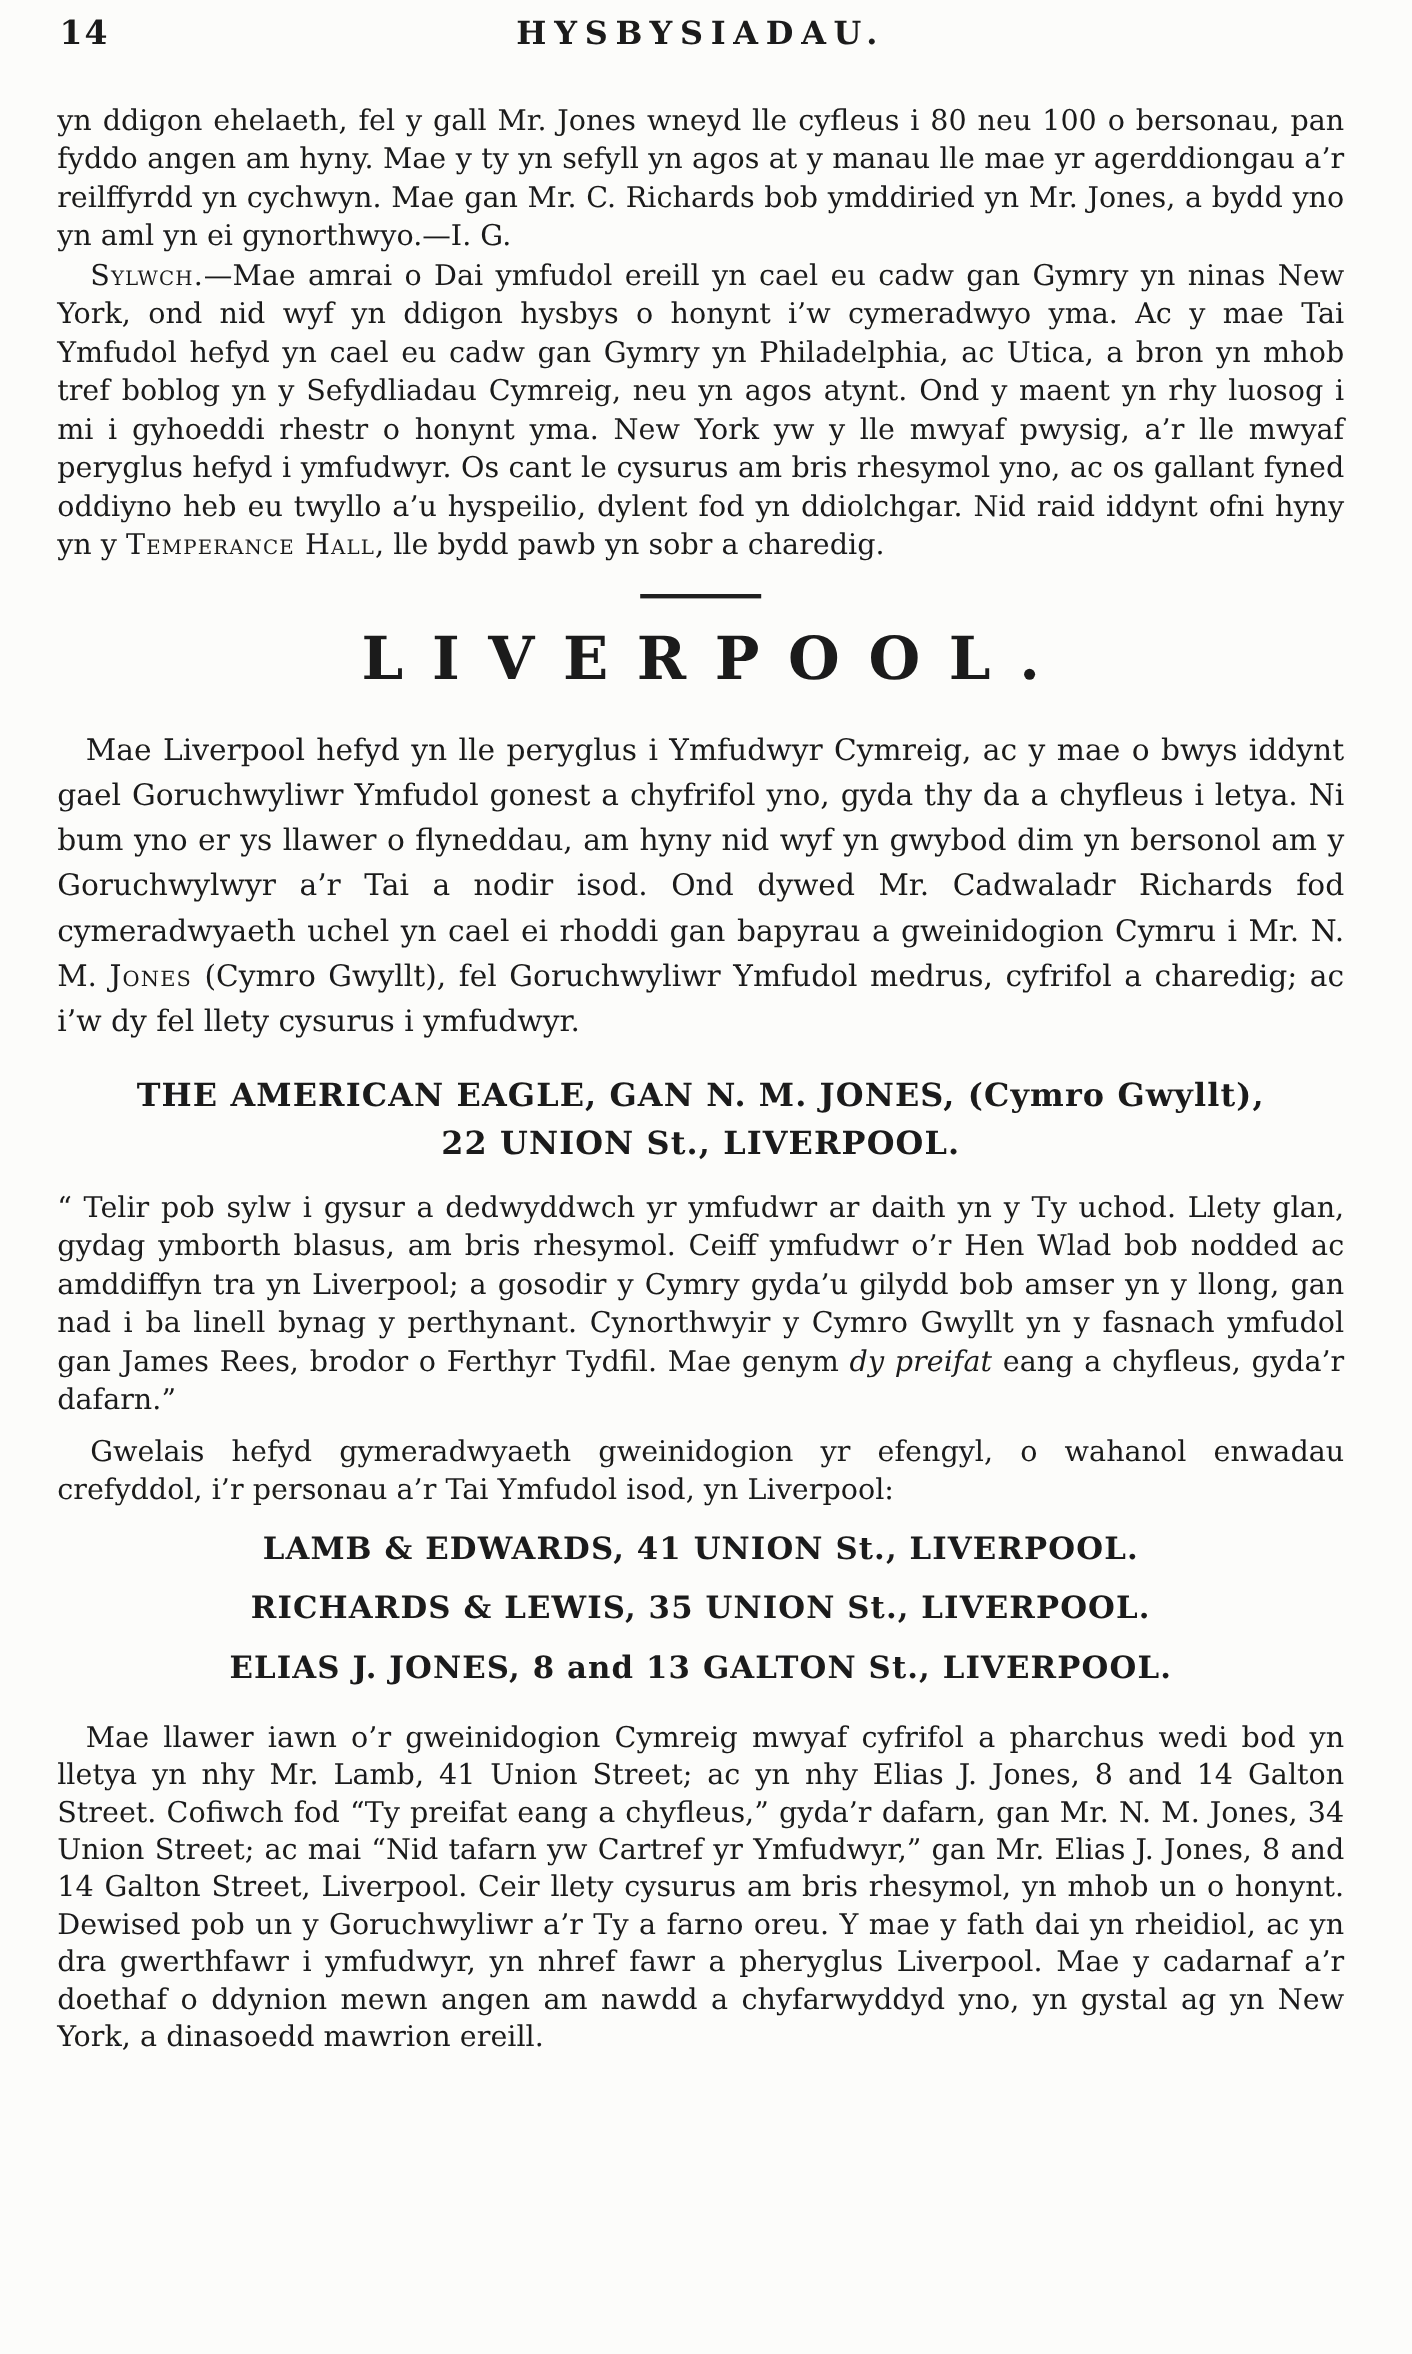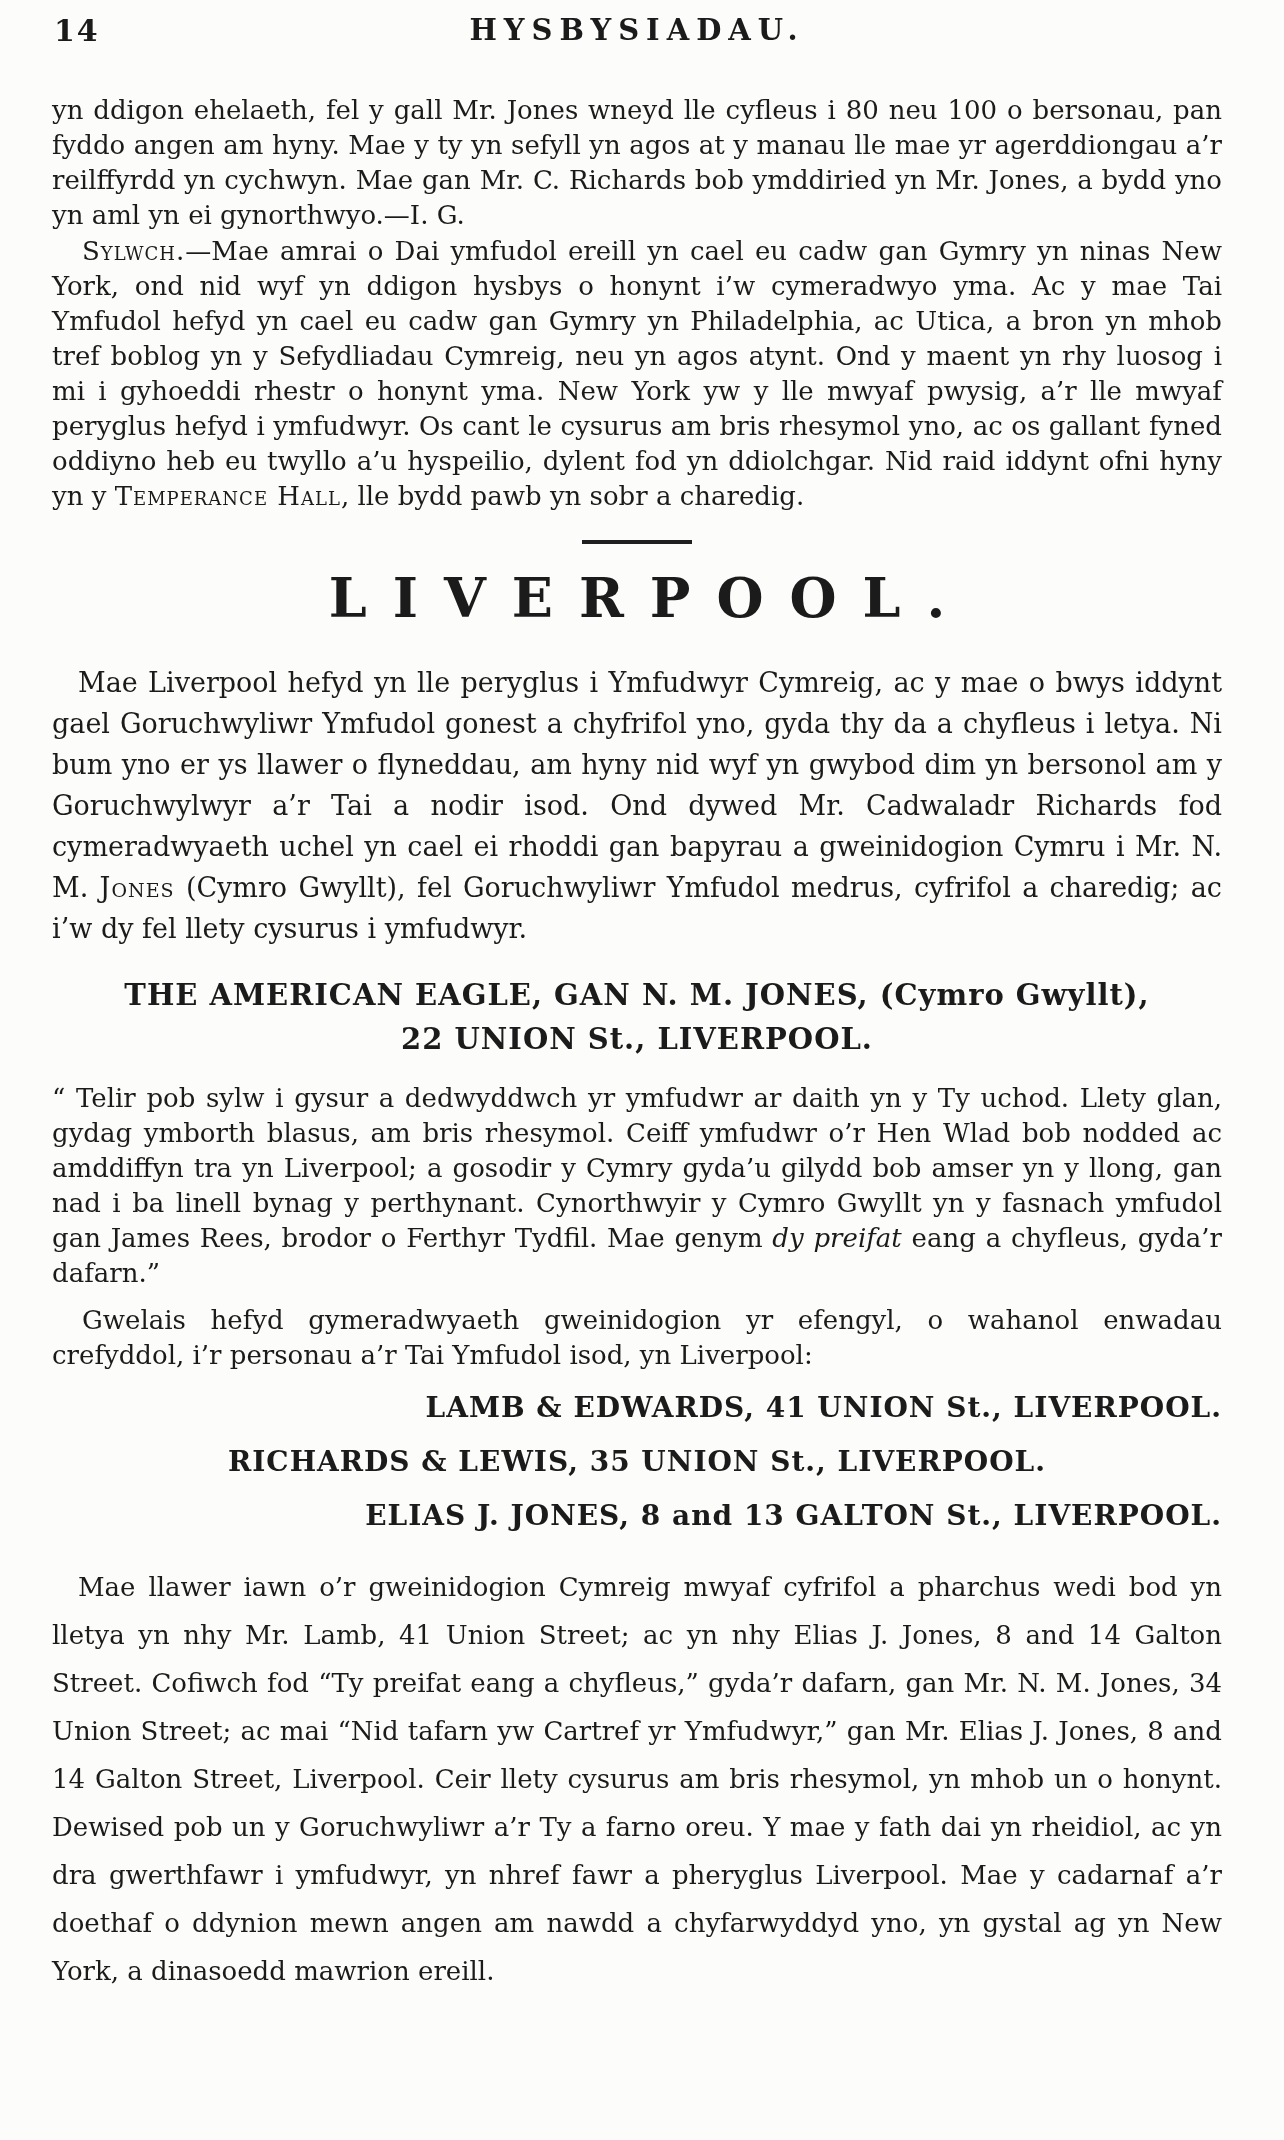--- a/index.html
+++ b/index.html
@@ -77,27 +77,27 @@
     line-height: 35px;
   }
   .gwelais { margin-top: 12px; }
   .listings { margin-top: 8px; }
   .listing {
     font-size: 28px;
     font-weight: 700;
     line-height: 38px;
     letter-spacing: 1px;
     margin-top: 16px;
-    text-align: right;
+    text-align: center;
   }
   .listing.right { text-align: center; }
   .closing {
     margin-top: 28px;
     font-size: 26px;
-    line-height: 48px;
+    line-height: 34px;
     text-indent: 26px;
   }
   em { font-style: italic; }
 </style>
 </head>
 <body>
 
 <div class="page">
 
   <header class="header">

